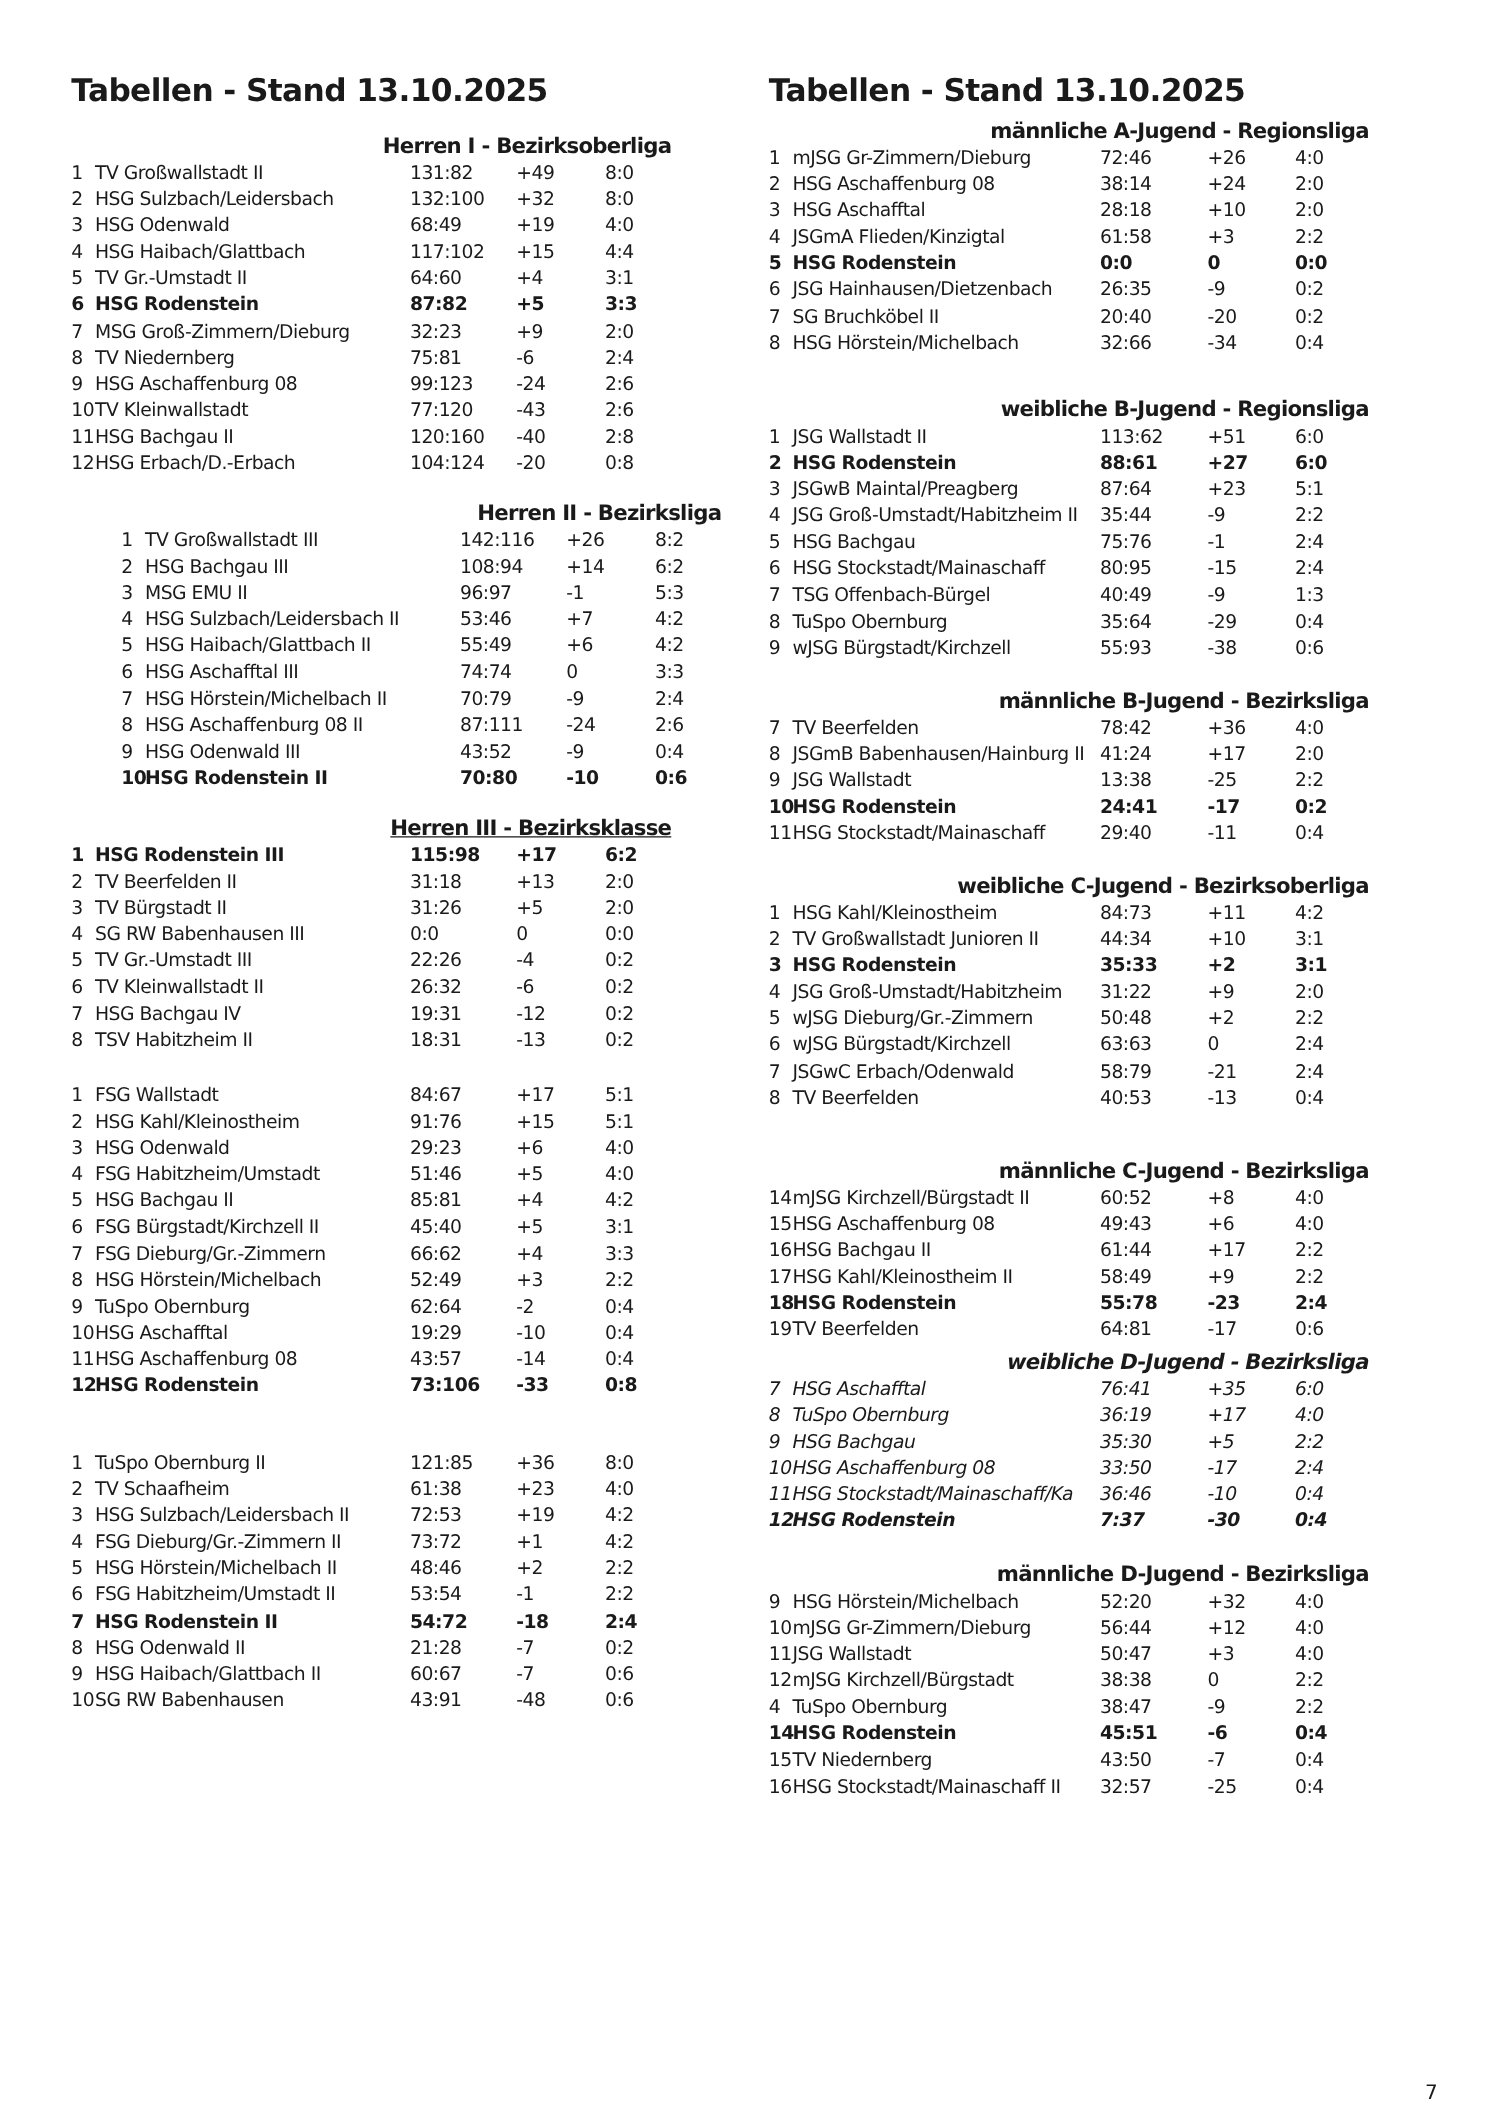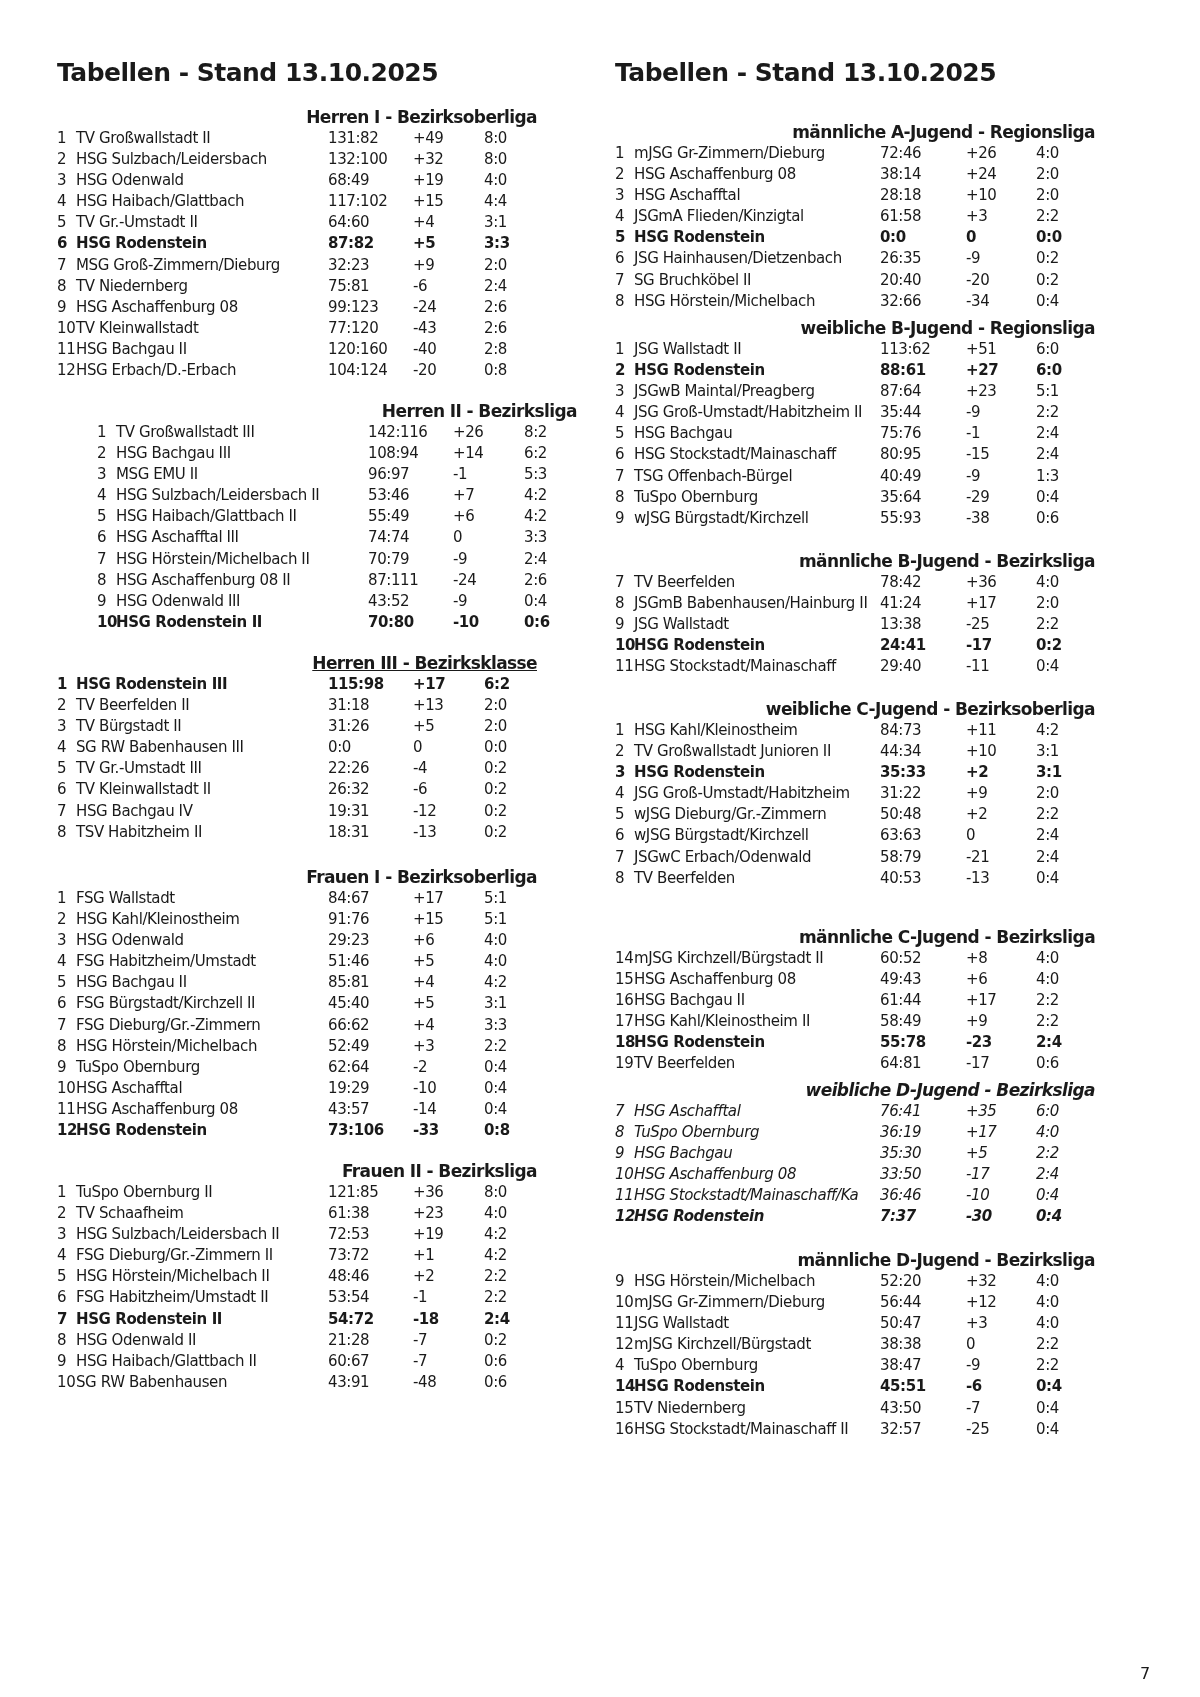--- a/index.html
+++ b/index.html
@@ -257,21 +257,20 @@
         </div>
         <div class="row">
           <span class="rank">8</span>
           <span class="team">TSV Habitzheim II</span>
           <span class="score">18:31</span>
           <span class="diff">-13</span>
           <span class="pts">0:2</span>
         </div>
       </div>
       <div class="section" style="top: 866px;">
-        <h2 class="section-title">Frauen  I - Bezirksoberliga</h2>
         <div class="row">
           <span class="rank">1</span>
           <span class="team">FSG Wallstadt</span>
           <span class="score">84:67</span>
           <span class="diff">+17</span>
           <span class="pts">5:1</span>
         </div>
         <div class="row">
           <span class="rank">2</span>
           <span class="team">HSG Kahl/Kleinostheim</span>
@@ -344,21 +343,20 @@
         </div>
         <div class="row own">
           <span class="rank">12</span>
           <span class="team">HSG Rodenstein</span>
           <span class="score">73:106</span>
           <span class="diff">-33</span>
           <span class="pts">0:8</span>
         </div>
       </div>
       <div class="section" style="top: 1160px;">
-        <h2 class="section-title">Frauen  II - Bezirksliga</h2>
         <div class="row">
           <span class="rank">1</span>
           <span class="team">TuSpo Obernburg II</span>
           <span class="score">121:85</span>
           <span class="diff">+36</span>
           <span class="pts">8:0</span>
         </div>
         <div class="row">
           <span class="rank">2</span>
           <span class="team">TV Schaafheim</span>
@@ -422,21 +420,21 @@
           <span class="diff">-48</span>
           <span class="pts">0:6</span>
         </div>
       </div>
     </div>
 </div>
 
 <div class="col col-right">
   <h1 class="page-title">Tabellen - Stand  13.10.2025</h1>
   <div id="right-sections">
-      <div class="section" style="top: 121px;">
+      <div class="section" style="top: 94px;">
         <h2 class="section-title">männliche A-Jugend - Regionsliga</h2>
         <div class="row">
           <span class="rank">1</span>
           <span class="team">mJSG Gr-Zimmern/Dieburg</span>
           <span class="score">72:46</span>
           <span class="diff">+26</span>
           <span class="pts">4:0</span>
         </div>
         <div class="row">
           <span class="rank">2</span>

